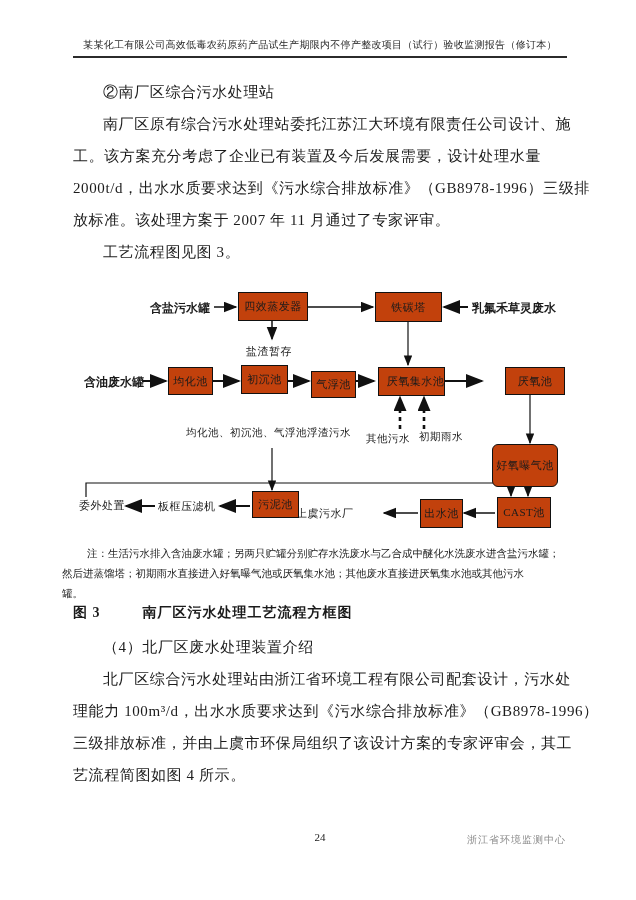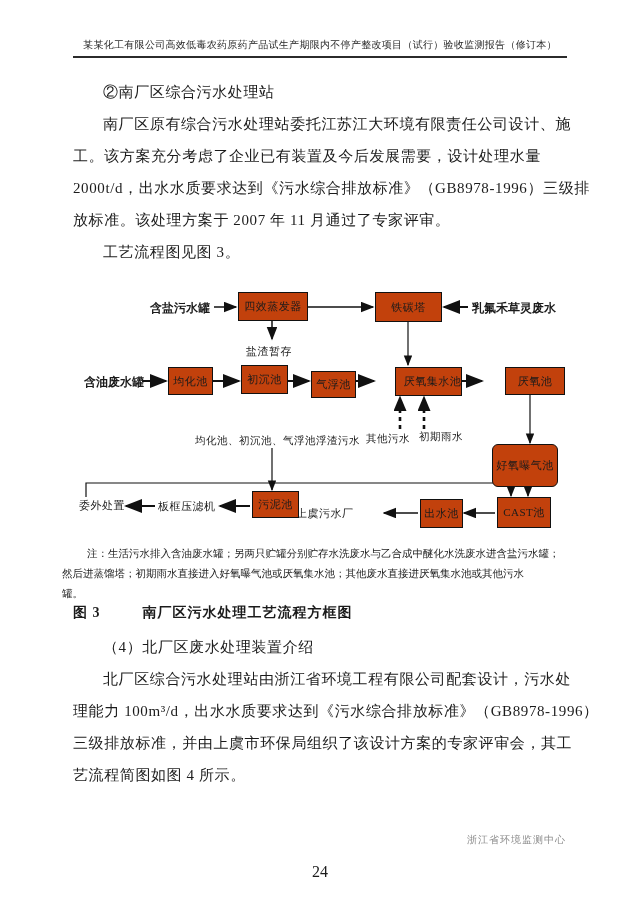--- a/index.html
+++ b/index.html
@@ -31,21 +31,21 @@
   .src{font-weight:bold;font-size:12px;letter-spacing:0;}
   .small-lab{font-size:10.5px;}
   
   .note{left:62px;top:544px;width:508px;font-size:10.5px;line-height:20px;color:#222;}
   .note .ln{white-space:nowrap;}
   .note .ind{padding-left:25px;}
   
   .cap{left:73px;top:604px;width:494px;text-align:left;font-weight:bold;font-size:14px;letter-spacing:1px;}
   .cap .gap{display:inline-block;width:42px;}
   
-  .pgnum{left:73px;top:863px;width:494px;text-align:center;font-size:16px;}
+  .pgnum{left:73px;top:831px;width:494px;text-align:center;font-size:11px;}
   .ftr-right{left:400px;top:833px;width:166px;text-align:right;font-size:10px;color:#8a8a8a;letter-spacing:1px;}
 </style>
 </head>
 <body>
 
 <div class="abs hdr">某某化工有限公司高效低毒农药原药产品试生产期限内不停产整改项目（试行）验收监测报告（修订本）</div>
 
 <div class="abs block" style="top:76px;">
   <div class="ln ind">②南厂区综合污水处理站</div>
   <div class="ln ind">南厂区原有综合污水处理站委托江苏江大环境有限责任公司设计、施</div>
@@ -97,26 +97,26 @@
   <div class="flab src" style="left:472px;top:15px;">乳氟禾草灵废水</div>
   <div class="flab src" style="left:84px;top:89px;">含油废水罐</div>
 
   <div class="fbox" style="left:238px;top:7px;width:70px;height:29px;">四效蒸发器</div>
   <div class="fbox" style="left:375px;top:7px;width:67px;height:30px;">铁碳塔</div>
   <div class="flab" style="left:246px;top:59px;">盐渣暂存</div>
 
   <div class="fbox" style="left:168px;top:82px;width:45px;height:28px;">均化池</div>
   <div class="fbox" style="left:241px;top:80px;width:47px;height:29px;">初沉池</div>
   <div class="fbox" style="left:311px;top:86px;width:45px;height:27px;">气浮池</div>
-  <div class="fbox" style="left:395px;top:82px;width:67px;height:29px;padding-left:8px;">厌氧集水池</div>
+  <div class="fbox" style="left:378px;top:82px;width:67px;height:29px;padding-left:8px;">厌氧集水池</div>
   <div class="fbox" style="left:485px;top:82px;width:60px;height:28px;margin-left:20px;">厌氧池</div>
 
   <div class="flab small-lab" style="left:366px;top:147px;">其他污水</div>
   <div class="flab small-lab" style="left:419px;top:145px;">初期雨水</div>
-  <div class="flab small-lab" style="left:186px;top:149px;margin-left:9px;">均化池、初沉池、气浮池浮渣污水</div>
+  <div class="flab small-lab" style="left:186px;top:141px;">均化池、初沉池、气浮池浮渣污水</div>
 
   <div class="fbox" style="left:492px;top:159px;width:66px;height:43px;border-radius:6px;">好氧曝气池</div>
   <div class="fbox" style="left:497px;top:212px;width:54px;height:31px;">CAST池</div>
   <div class="fbox" style="left:420px;top:214px;width:43px;height:29px;">出水池</div>
   <div class="flab" style="left:296px;top:221px;">上虞污水厂</div>
   <div class="fbox" style="left:252px;top:206px;width:47px;height:27px;">污泥池</div>
   <div class="flab" style="left:158px;top:214px;">板框压滤机</div>
   <div class="flab" style="left:79px;top:213px;">委外处置</div>
 </div>
 

